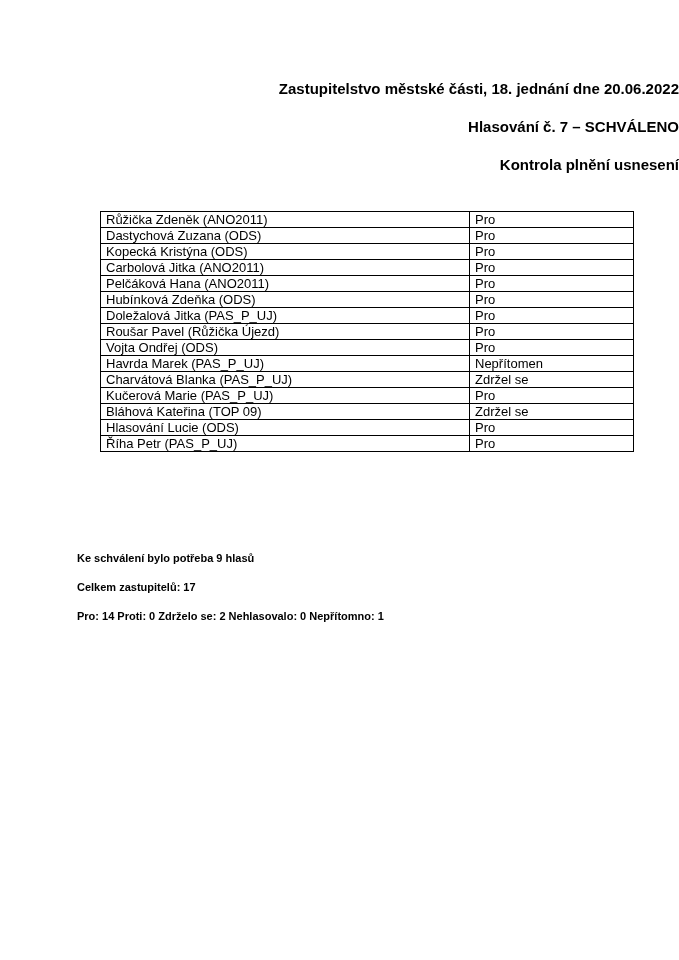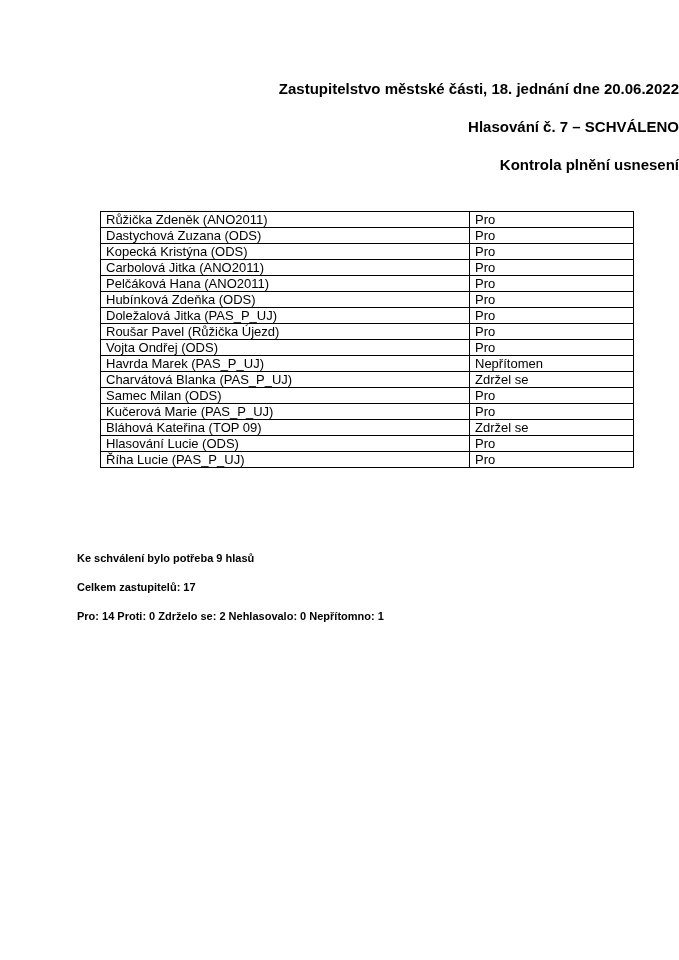--- a/index.html
+++ b/index.html
@@ -113,37 +113,33 @@
         </tr>
         <tr>
           <td class="member-cell">Havrda Marek (PAS_P_UJ)</td>
           <td class="vote-cell">Nepřítomen</td>
         </tr>
         <tr>
           <td class="member-cell">Charvátová Blanka (PAS_P_UJ)</td>
           <td class="vote-cell">Zdržel se</td>
         </tr>
         <tr>
-          <td class="member-cell">Samec Milan (ODS)</td>
-          <td class="vote-cell">Pro</td>
-        </tr>
-        <tr>
           <td class="member-cell">Kučerová Marie (PAS_P_UJ)</td>
           <td class="vote-cell">Pro</td>
         </tr>
         <tr>
           <td class="member-cell">Bláhová Kateřina (TOP 09)</td>
           <td class="vote-cell">Zdržel se</td>
         </tr>
         <tr>
           <td class="member-cell">Hlasování Lucie (ODS)</td>
           <td class="vote-cell">Pro</td>
         </tr>
         <tr>
-          <td class="member-cell">Říha Lucie (PAS_P_UJ)</td>
+          <td class="member-cell">Říha Petr (PAS_P_UJ)</td>
           <td class="vote-cell">Pro</td>
         </tr>
       </tbody>
   </table>
 
   <div class="summary">
     <div class="summary-line">Ke schválení bylo potřeba 9 hlasů</div>
     <div class="summary-line">Celkem zastupitelů: 17</div>
     <div class="summary-line">Pro: 14 Proti: 0 Zdrželo se: 2 Nehlasovalo: 0 Nepřítomno: 1</div>
   </div>

